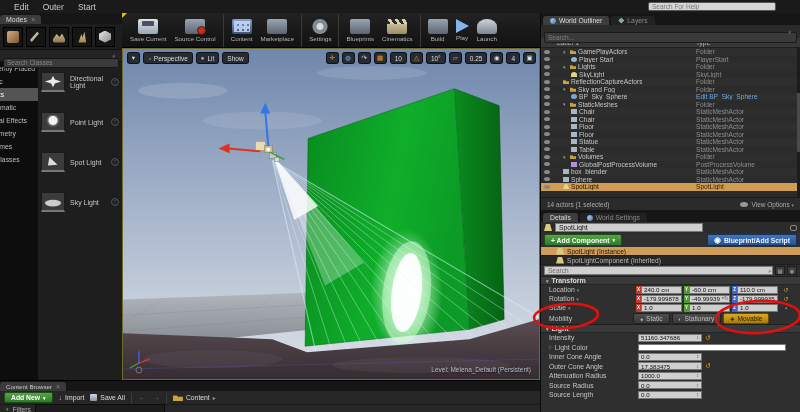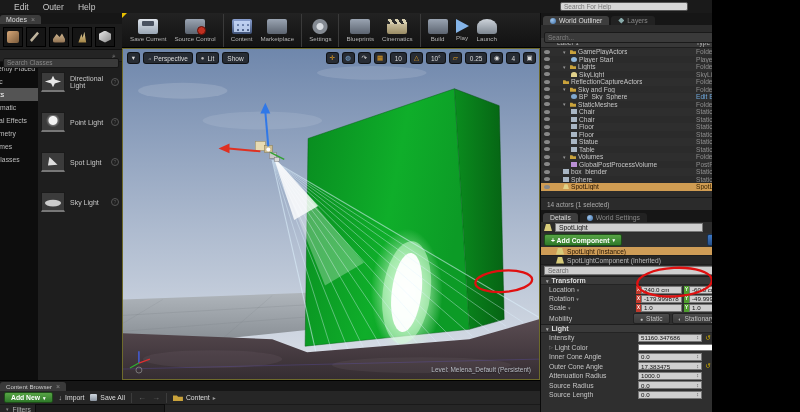--- a/index.html
+++ b/index.html
@@ -1,16 +1,16 @@
 <!DOCTYPE html>
 <html><head>
 <meta charset="utf-8">
 <style>
   html,body{margin:0;padding:0;background:#000;}
-  #app{position:relative;width:712px;height:412px;background:#141414;overflow:hidden;
+  #app{position:relative;width:800px;height:412px;background:#141414;overflow:hidden;
        font-family:"Liberation Sans",sans-serif;color:#ccc;-webkit-font-smoothing:antialiased;}
   #app *{box-sizing:border-box;}
 
   
   #menubar{position:absolute;left:0;top:0;width:800px;height:13px;background:#1a1a1a;display:flex;align-items:center;}
   .menu-item{font-size:8.5px;color:#c8c8c8;margin-left:14px;cursor:default;}
   #help-search{position:absolute;right:24px;top:2px;width:128px;height:9px;background:#d6d6d6;border:1px solid #555;
        border-radius:2px;font-size:6.5px;color:#333;padding:0 3px;outline:none;}
   #help-search::placeholder{color:#777;}
 
@@ -203,21 +203,21 @@
 </style>
 </head>
 <body>
 
 <div id="app">
 
   <div id="menubar">
 
   <span class="menu-item">Edit</span>
       <span class="menu-item">Outer</span>
-      <span class="menu-item">Help</span>
+      <span class="menu-item">Start</span>
     </div>
   <input id="help-search" placeholder="Search For Help" style="">
 
   <div id="modes">
     <div class="panel-tabrow">
       <div class="panel-tab">
         <span>Modes</span>
         <span class="tab-close">×</span>
       </div>
     </div>

